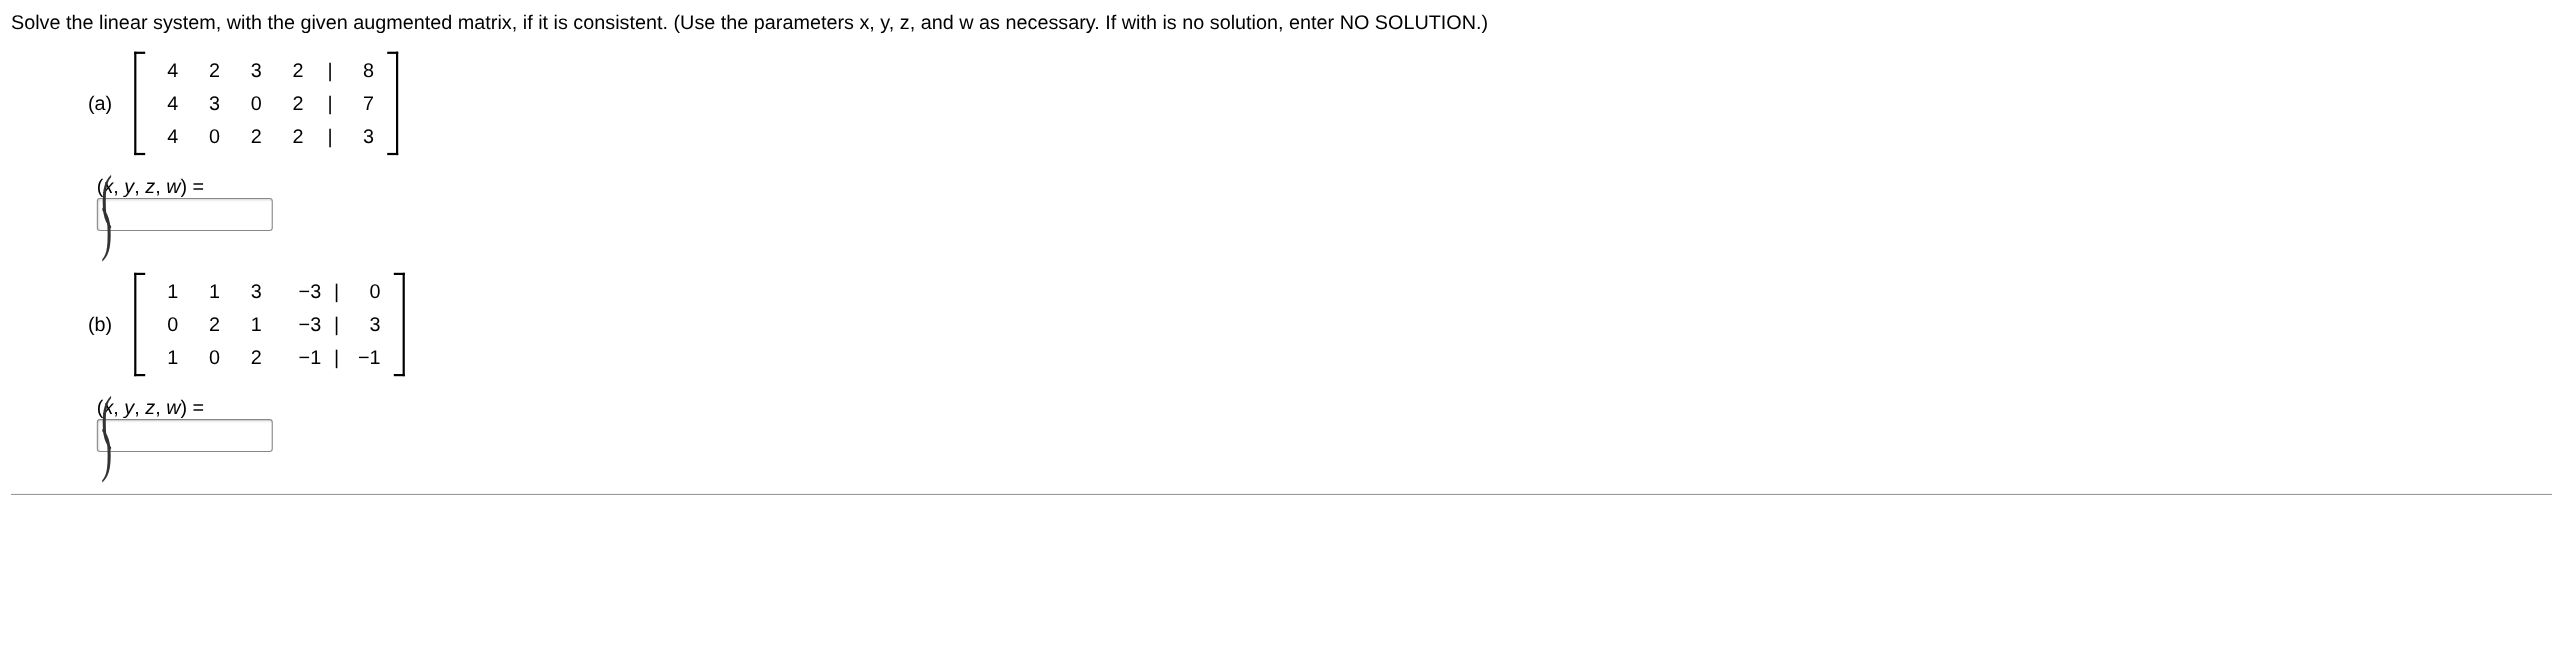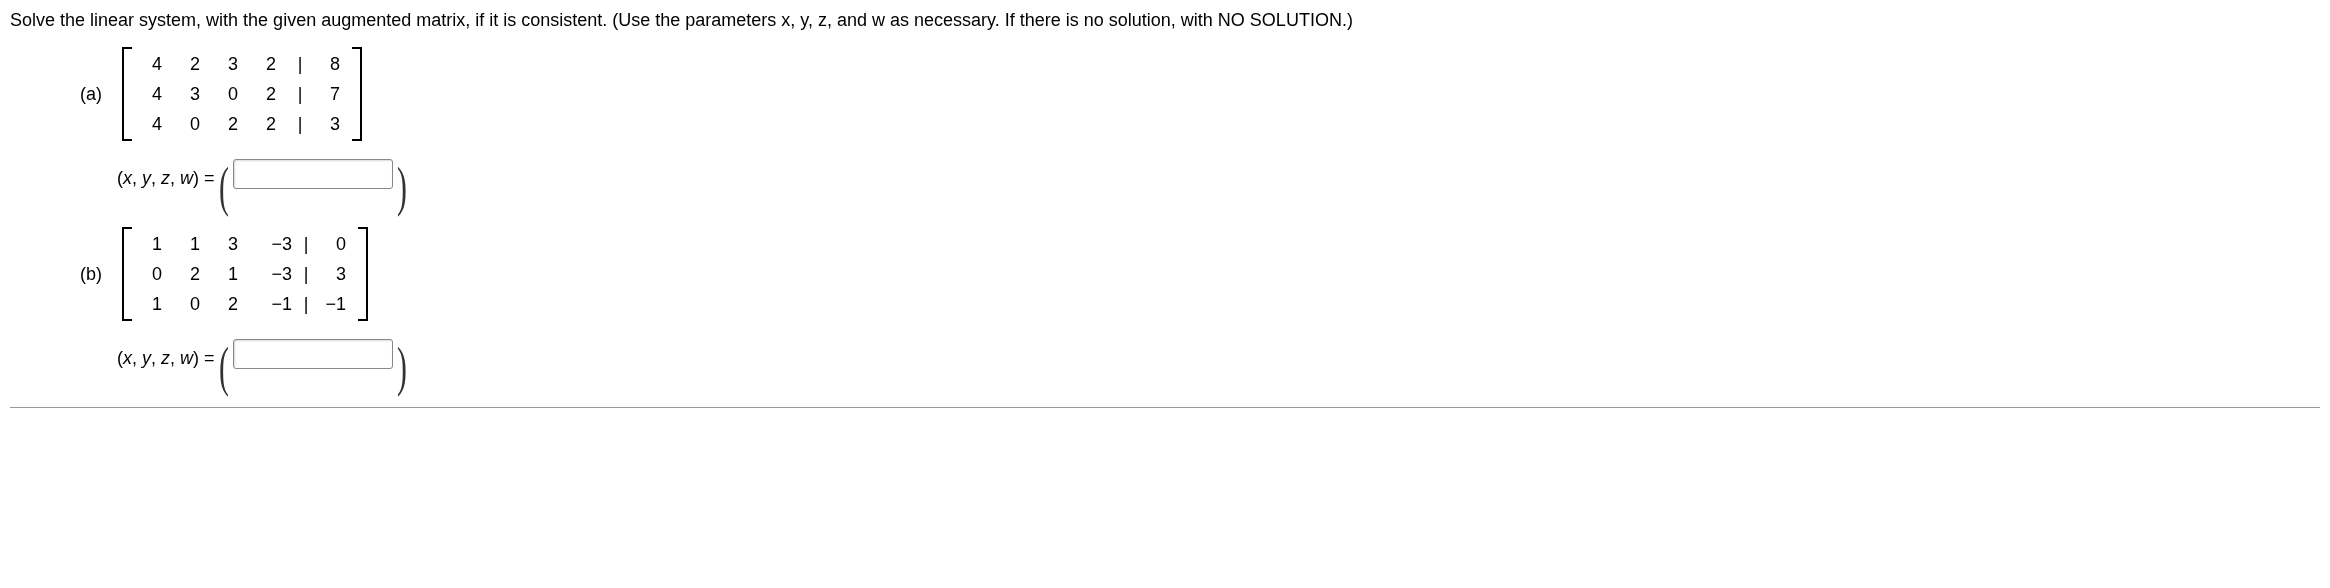--- a/index.html
+++ b/index.html
@@ -66,25 +66,26 @@
     .aug-sep {
       width: 20px;
       text-align: center;
     }
     .aug-val {
       width: 36px;
       text-align: right;
       padding-right: 6px;
     }
     .answer-line {
-      margin-left: 107px;
+      margin-left: 78px;
       margin-top: 18px;
       margin-bottom: 38px;
       display: flex;
-      align-items: flex-end;
+      align-items: flex-start;
+      flex-direction: column;
     }
     .var-label {
       font-style: italic;
     }
     .paren {
       font-family: "Times New Roman", serif;
       font-size: 54px;
       font-weight: 200;
       line-height: 0;
       transform: scaleX(0.55);
@@ -104,21 +105,21 @@
     }
     hr.bottom {
       margin-top: 30px;
       border: none;
       border-top: 1px solid #999;
     }
   </style>
 </head>
 <body>
 
-<div class="question-text">Solve the linear system, with the given augmented matrix, if it is consistent. (Use the parameters x, y, z, and w as necessary. If there is no solution, with NO SOLUTION.)</div>
+<div class="question-text">Solve the linear system, with the given augmented matrix, if it is consistent. (Use the parameters x, y, z, and w as necessary. If with is no solution, enter NO SOLUTION.)</div>
 
 <div class="part">
   <span class="part-label">(a)</span>
   <div class="matrix-container">
     <div class="bracket-left"></div>
     <div class="matrix">
       <div class="matrix-row">
         <span class="cell">4</span>
         <span class="cell">2</span>
         <span class="cell">3</span>

